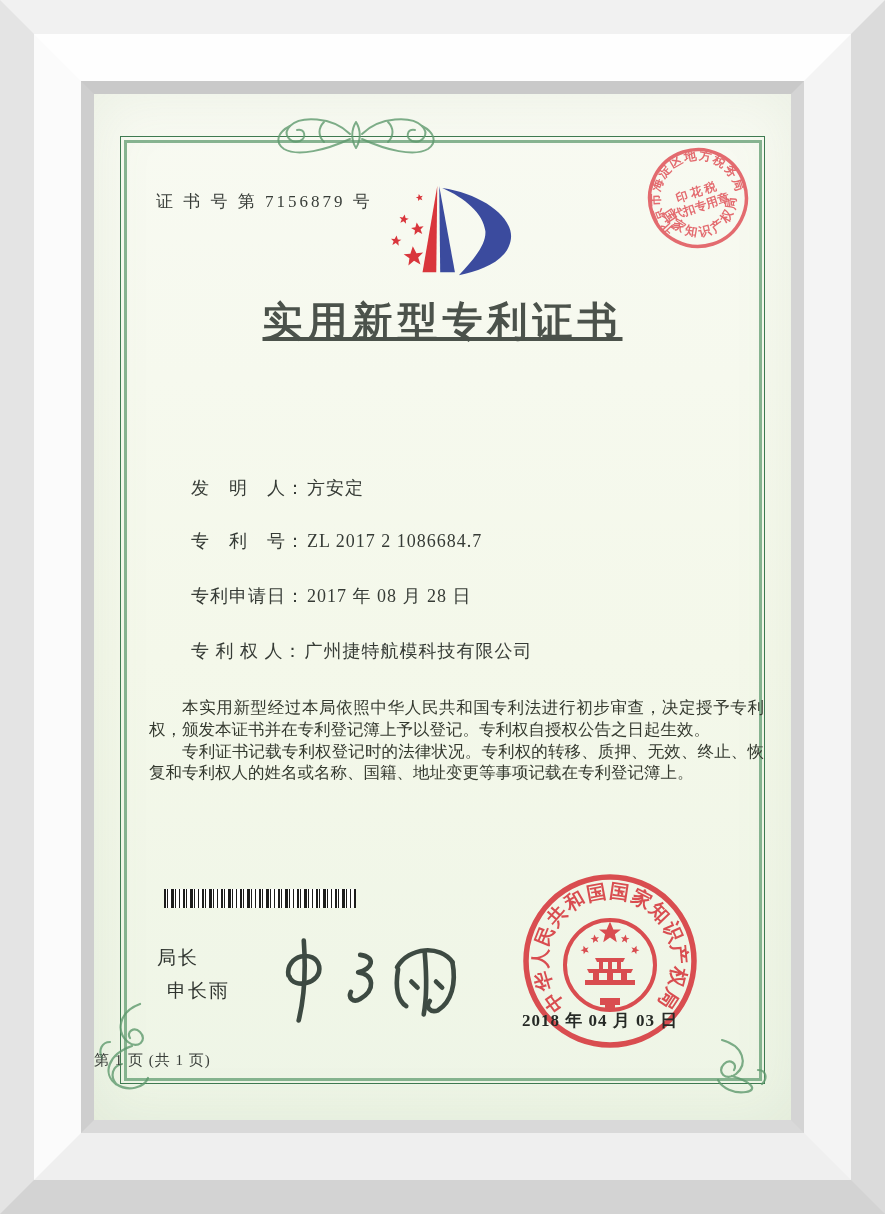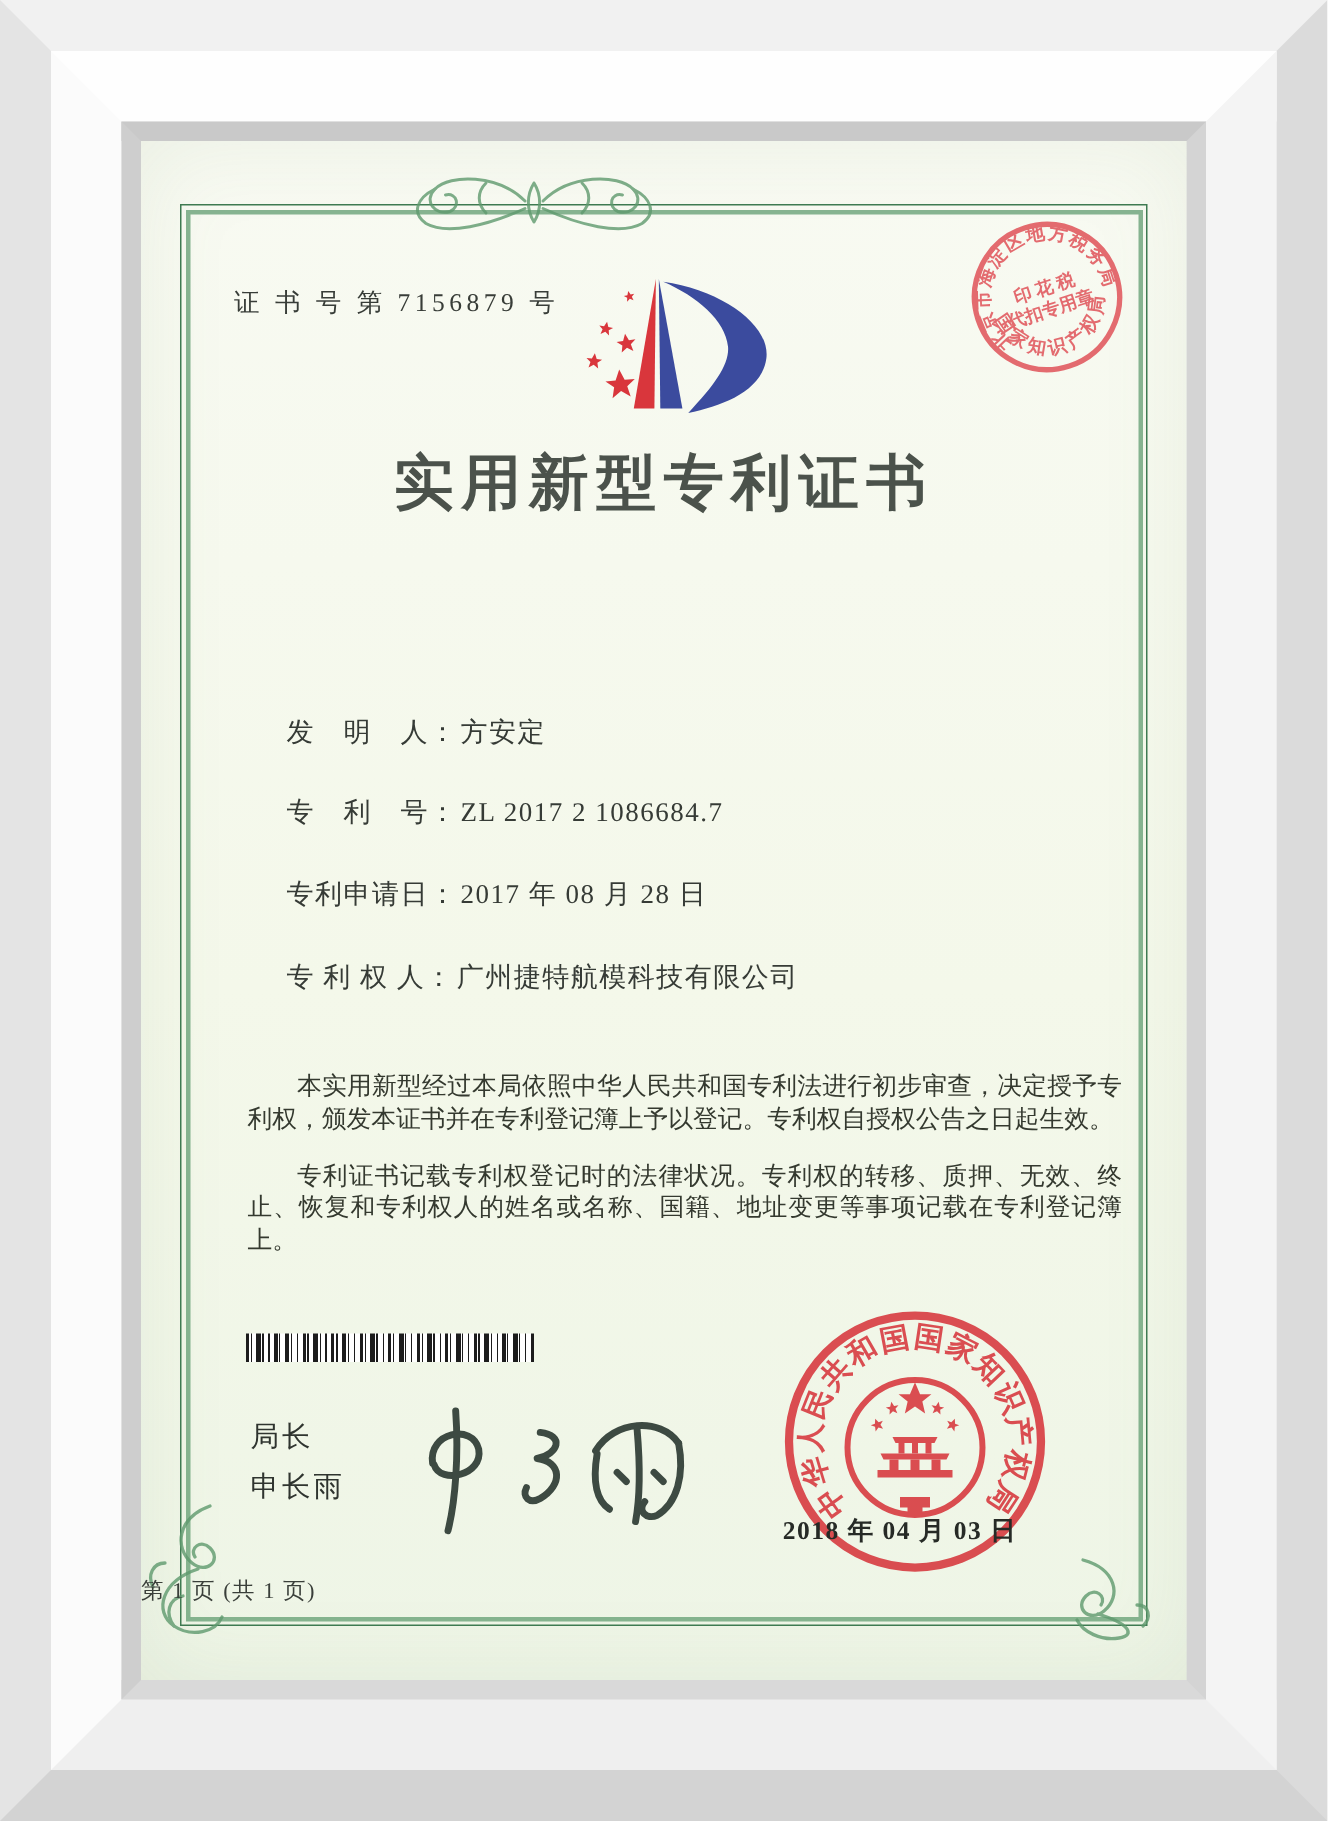--- a/index.html
+++ b/index.html
@@ -12,32 +12,32 @@
   .frame-face{position:absolute;inset:34px;border:47px solid;border-color:#fefefe #f4f4f4 #efefef #fbfbfb;box-sizing:border-box;}
   .frame-gap{position:absolute;inset:81px;border:13px solid;border-color:#c9c9c9 #d4d4d4 #d9d9d9 #cecece;box-sizing:border-box;}
 
   
   .paper{position:absolute;inset:94px;background:linear-gradient(180deg,#f8faf2 0%,#f4f8ea 55%,#eef5e6 100%);
          box-shadow:inset 0 0 60px rgba(120,150,110,.10);color:#3a3f3a;}
   .gborder-outer{position:absolute;left:26px;right:26px;top:42px;bottom:36px;border:1.5px solid #3e7a51;}
   .gborder-inner{position:absolute;inset:2.5px;border:3px solid #72a77f;opacity:.85;}
 
   .certno{left:62px;top:96px;font-size:17px;letter-spacing:3px;color:#383d38;text-align:right;}
-  .title{left:0;right:0;top:200px;text-align:center;font-size:40px;font-weight:700;letter-spacing:5px;color:#4b524b;}
+  .title{left:0;right:0;top:200px;text-align:center;font-size:40px;font-weight:700;letter-spacing:5px;color:#4b524b;text-decoration:underline;}
 
   .field{left:64px;font-size:18px;letter-spacing:1px;color:#363b36;white-space:pre;}
   .field .val{margin-left:2px;}
 
   .paras{left:55px;top:603px;width:615px;font-size:16.5px;line-height:21.8px;text-align:justify;color:#34392f;}
-  .paras p{margin:16px;text-indent:2em;}
+  .paras p{margin:0;text-indent:2em;}
 
   .barcode{left:70px;top:795px;width:192px;height:19px;
     background:repeating-linear-gradient(90deg,#1c1c1c 0 2px,#fff 2px 3px,#1c1c1c 3px 4px,#fff 4px 7px,#1c1c1c 7px 10px,#fff 10px 11px,#1c1c1c 11px 12px,#fff 12px 15px,#1c1c1c 15px 16px,#fff 16px 19px);}
 
-  .signer-title{left:73px;top:851px;font-size:19px;letter-spacing:2px;color:#2f342f;}
+  .signer-title{left:63px;top:851px;font-size:19px;letter-spacing:2px;color:#2f342f;}
   .signer-name{left:73px;top:884px;font-size:19px;letter-spacing:2px;color:#2f342f;}
 
   .seal-box{left:427px;top:778px;width:178px;height:178px;}
   .seal-date{left:418px;top:915px;width:176px;text-align:center;font-size:17px;font-weight:700;color:#262a26;letter-spacing:1px;}
   .footer{left:0;right:0;top:957px;text-align:left;font-size:15px;letter-spacing:1px;color:#3a3f3a;}
 
   .stamp-box{left:552px;top:52px;width:104px;height:104px;opacity:.88;}
   .logo-box{left:278px;top:88px;width:158px;height:108px;}
   .sig-box{left:178px;top:836px;width:205px;height:98px;}
   .orn-top{left:172px;top:18px;width:180px;height:46px;opacity:.8;}

